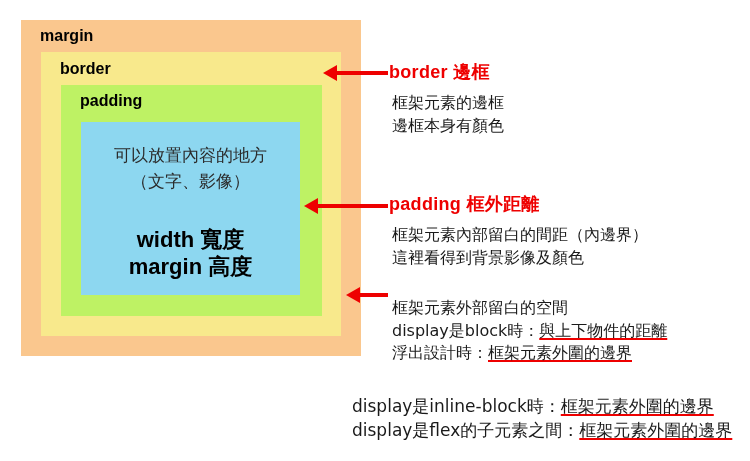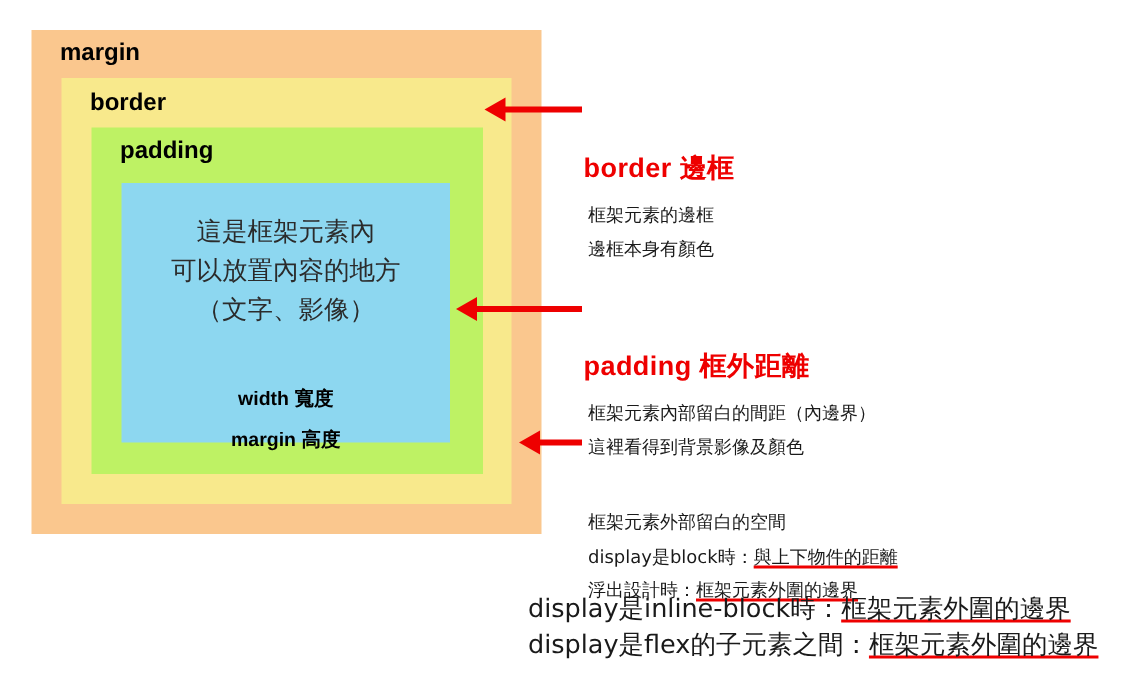--- a/index.html
+++ b/index.html
@@ -85,25 +85,24 @@
     font-family: "DejaVu Sans", sans-serif;
   }
   .content-text .line { display: block; }
   .content-dim {
     position: absolute;
     left: 0;
     top: 104px;
     width: 219px;
     text-align: center;
     color: #000000;
-    font-size: 13px;
+    font-size: 22px;
     font-weight: bold;
     line-height: 27px;
     font-family: "Liberation Sans", "DejaVu Sans", sans-serif;
-    margin-top: 26px;
   }
   .content-dim .line { display: block; }
 
   
   .arrow {
     position: absolute;
     height: 4px;
     background: #ee0000;
   }
   .arrow::before {
@@ -118,33 +117,32 @@
     border-right: 14px solid #ee0000;
   }
   .arrow-border  { left: 336px; top: 71px;  width: 52px; }
   .arrow-padding { left: 317px; top: 204px; width: 71px; }
   .arrow-margin  { left: 359px; top: 293px; width: 29px; }
 
   
   .ann {
     position: absolute;
     left: 389px;
-    margin-top: 40px;
   }
   .ann-head {
     color: #ee0000;
     font-weight: bold;
     font-size: 18px;
     white-space: nowrap;
     font-family: "Liberation Sans", "DejaVu Sans", sans-serif;
     letter-spacing: 0.3px;
   }
   .ann-body {
     color: #1a1a1a;
-    font-size: 12px;
+    font-size: 16px;
     line-height: 22.5px;
     font-family: "DejaVu Sans", sans-serif;
     white-space: nowrap;
   }
   .ann-body .line { display: block; }
   .ann-body .indent { padding-left: 13px; }
 
   .ann-border  { top: 60px; }
   .ann-border .ann-body { margin-top: 8px; margin-left: 3px; }
 
@@ -182,21 +180,20 @@
     <span class="box-label label-margin">margin</span>
 
     <div class="box-border">
       <span class="box-label label-border">border</span>
 
       <div class="box-padding">
         <span class="box-label label-padding">padding</span>
 
         <div class="box-content">
           <div class="content-text">
-            <span class="line">這是框架元素內</span>
             <span class="line">可以放置內容的地方</span>
             <span class="line">（文字、影像）</span>
           </div>
           <div class="content-dim">
             <span class="line">width 寬度</span>
             <span class="line">margin 高度</span>
           </div>
         </div>
       </div>
     </div>

